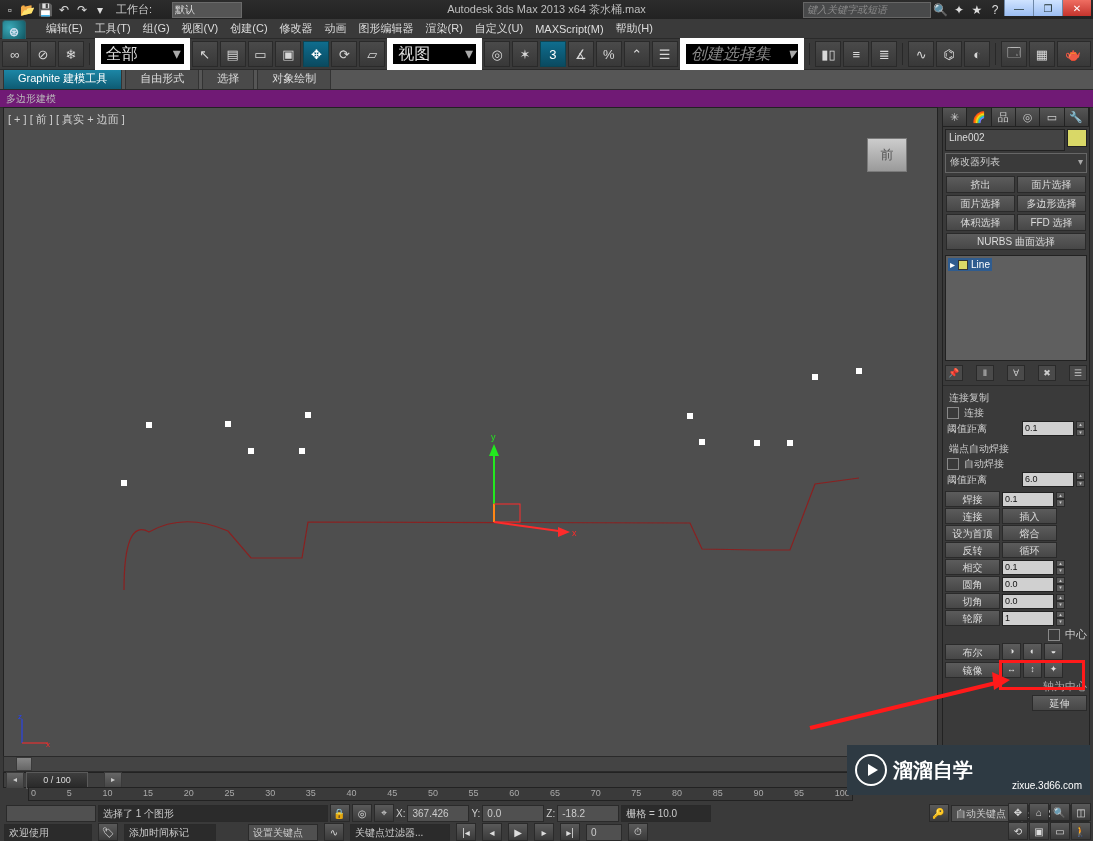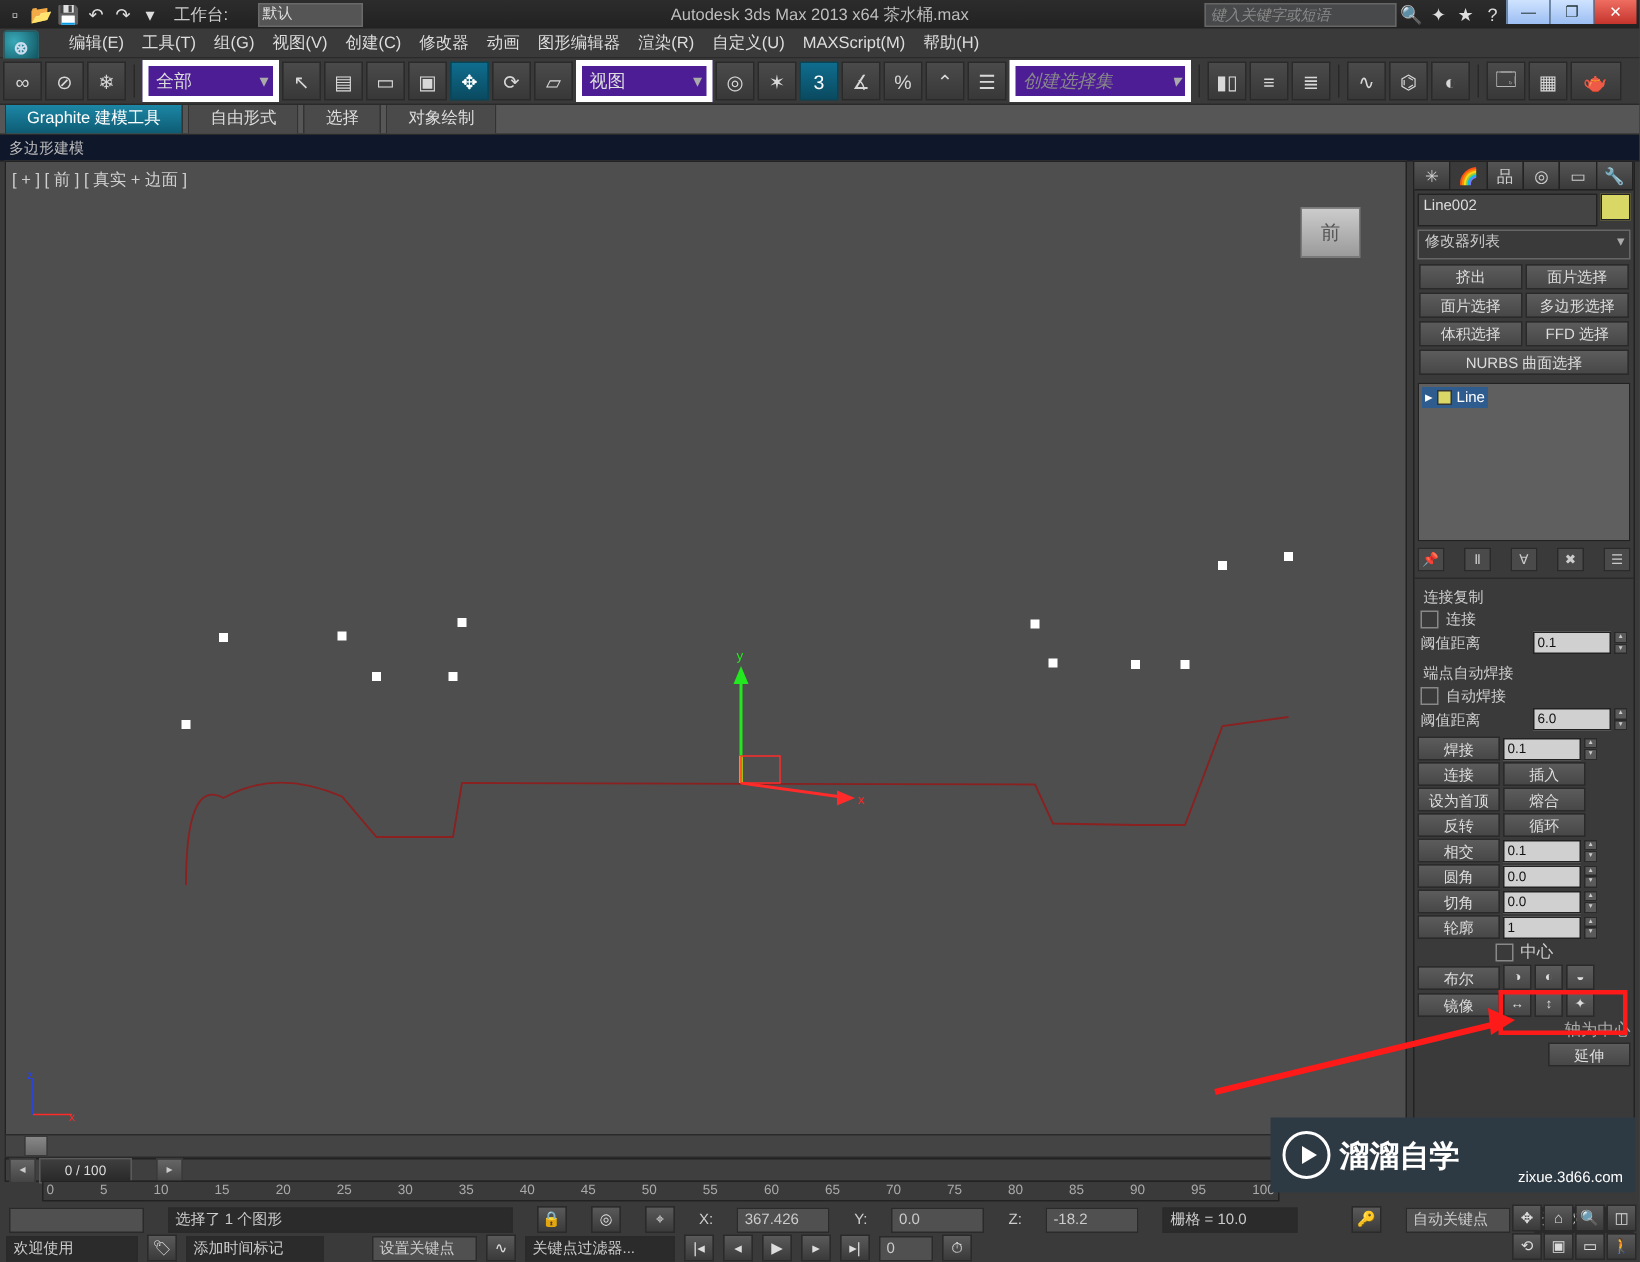--- a/index.html
+++ b/index.html
@@ -17,43 +17,43 @@
 .win-btn.close{background:linear-gradient(#ef6d61,#c4342d);color:#fff}
 
 .menubar{height:19px;background:#3a3a3a;border-bottom:1px solid #2a2a2a;display:flex;align-items:center;padding-left:40px;gap:0}
 .menubar span{padding:2px 6px;color:#ddd;font-size:11px}
 .app-btn{position:absolute;left:2px;top:20px;width:22px;height:22px;border:1px solid #2b5f67;background:radial-gradient(circle at 30% 30%,#3aa9b8,#0a4a55);border-radius:3px;display:flex;align-items:center;justify-content:center;color:#cde;font-size:12px;font-weight:bold}
 
 .toolbar-row{height:30px;background:#3a3a3a;border-bottom:1px solid #2a2a2a;display:flex;align-items:center;padding:0 2px;gap:2px;position:relative}
 .tbbtn{width:24px;height:24px;border:1px solid #2a2a2a;background:linear-gradient(#4a4a4a,#383838);display:flex;align-items:center;justify-content:center;color:#d8d8d8;font-size:13px}
 .tbbtn.on{background:linear-gradient(#0f6d8e,#0a4a60);border-color:#0b4555;color:#fff}
 .tbbtn.big{width:32px}
-.tb-dd{height:20px;background:#4c1d95;border:4px solid #ffffff;color:#ddd;font-size:12px;padding:0 18px 0 5px;line-height:20px;position:relative}
+.tb-dd{height:20px;background:#000000;border:6px solid #ffffff;color:#ddd;font-size:16px;padding:0 18px 0 5px;line-height:20px;position:relative}
 .tb-dd:after{content:"▾";position:absolute;right:3px;top:0;color:#aaa}
 .tb-sep{width:1px;height:22px;background:#282828;margin:0 3px}
 
 .ribbon-tabs{height:19px;background:#565656;display:flex;align-items:flex-end;border-bottom:1px solid #2a2a2a}
 .rtab{padding:3px 14px;background:#4a4a4a;border:1px solid #333;border-bottom:none;border-radius:3px 3px 0 0;margin-left:3px;font-size:11px;color:#ddd}
 .rtab.active{background:linear-gradient(#1e8bab,#0e5b73);color:#fff}
-.ribbon-row{height:17px;background:#0f172a;display:flex;align-items:center;padding-left:6px;font-size:10px;color:#bbb;border-bottom:1px solid #2a2a2a}
+.ribbon-row{height:17px;background:#701a75;display:flex;align-items:center;padding-left:6px;font-size:10px;color:#bbb;border-bottom:1px solid #2a2a2a}
 
 .scene-wrap{position:absolute;left:3px;top:107px;right:155px;bottom:83px;background:#4e4e4e;border:1px solid #222}
 .viewport-label{position:absolute;left:4px;top:4px;font-size:11px;color:#cfcfcf}
 .viewcube{position:absolute;right:30px;top:30px;width:38px;height:32px;background:linear-gradient(#ccc,#9a9a9a);border:1px solid #7a7a7a;display:flex;align-items:center;justify-content:center;font-size:13px;color:#555}
 .axis-ind{position:absolute}
 .vert-pt{position:absolute;width:6px;height:6px;background:#fff;transform:translate(-3px,-3px)}
 .scroll-btm{position:absolute;left:3px;right:155px;height:14px;bottom:69px;background:#444;border:1px solid #2a2a2a;display:flex;align-items:center}
 .scroll-btm .thumb{position:absolute;left:12px;width:14px;height:12px;background:linear-gradient(#888,#666);border:1px solid #3a3a3a}
 
 .timeslider{position:absolute;left:3px;right:240px;height:14px;bottom:53px;background:#3f3f3f;border:1px solid #222}
 .timeslider .handle{position:absolute;left:22px;top:-1px;height:15px;width:60px;background:linear-gradient(#3e3e3e,#282828);border:1px solid #5a5a5a;font-size:9px;color:#ddd;text-align:center;line-height:14px}
 .timeslider .btn{position:absolute;top:-1px;width:16px;height:15px;background:linear-gradient(#666,#444);border:1px solid #3a3a3a;text-align:center;font-size:8px;line-height:14px;color:#ccc}
 .trackbar{position:absolute;left:28px;right:240px;bottom:40px;height:12px;display:flex;justify-content:space-between;padding:0 2px;font-size:9px;color:#aaa;background:#3a3a3a;border:1px solid #222}
 
-.status-a{position:absolute;left:2px;right:0;bottom:18px;height:20px;background:#3a3a3a;display:flex;align-items:center;padding:0 4px;gap:16px;font-size:10px}
+.status-a{position:absolute;left:2px;right:0;bottom:18px;height:20px;background:#3a3a3a;display:flex;align-items:center;padding:0 4px;gap:2px;font-size:10px}
 .status-b{position:absolute;left:0;right:0;bottom:0;height:18px;background:#3a3a3a;display:flex;align-items:center;padding:0 4px;gap:6px;font-size:10px}
 .sbox{height:15px;background:#505050;border:1px solid #2a2a2a;padding:0 4px;line-height:15px;color:#ccc}
 .sbox.dark{background:#2b2b2b}
 .sbtn{width:18px;height:16px;background:linear-gradient(#5a5a5a,#3a3a3a);border:1px solid #2a2a2a;display:flex;align-items:center;justify-content:center;font-size:10px;color:#ddd}
 
 .cmd-panel{position:absolute;right:3px;top:107px;width:146px;bottom:53px;background:#3a3a3a;border:1px solid #222;display:flex;flex-direction:column}
 .cmd-tabs{height:18px;display:flex;background:#333;border-bottom:1px solid #222}
 .cmd-tabs .ct{flex:1;height:18px;border-right:1px solid #222;display:flex;align-items:center;justify-content:center;font-size:11px;background:linear-gradient(#555,#3a3a3a)}
 .cmd-tabs .ct.active{background:#3a3a3a;font-weight:bold}
 .name-row{display:flex;height:22px;margin:2px 2px}
@@ -417,21 +417,21 @@
         </div>
       </div>
     <div class="roll-row">
         <button class="rbtn-half">轮廓</button>
         <div class="spinner">1</div>
         <div class="spin-arrows">
           <div>▴</div>
           <div>▾</div>
         </div>
       </div>
-    <div class="roll-row" style="justify-content:center">
+    <div class="roll-row" style="justify-content:flex-end">
         <span class="chk"></span>
         <span>中心</span>
       </div>
     <div class="roll-row">
         <button class="rbtn-half">布尔</button>
         <div class="tiny-ico">◑</div>
         <div class="tiny-ico">◐</div>
         <div class="tiny-ico">◒</div>
       </div>
     <div class="roll-row">

